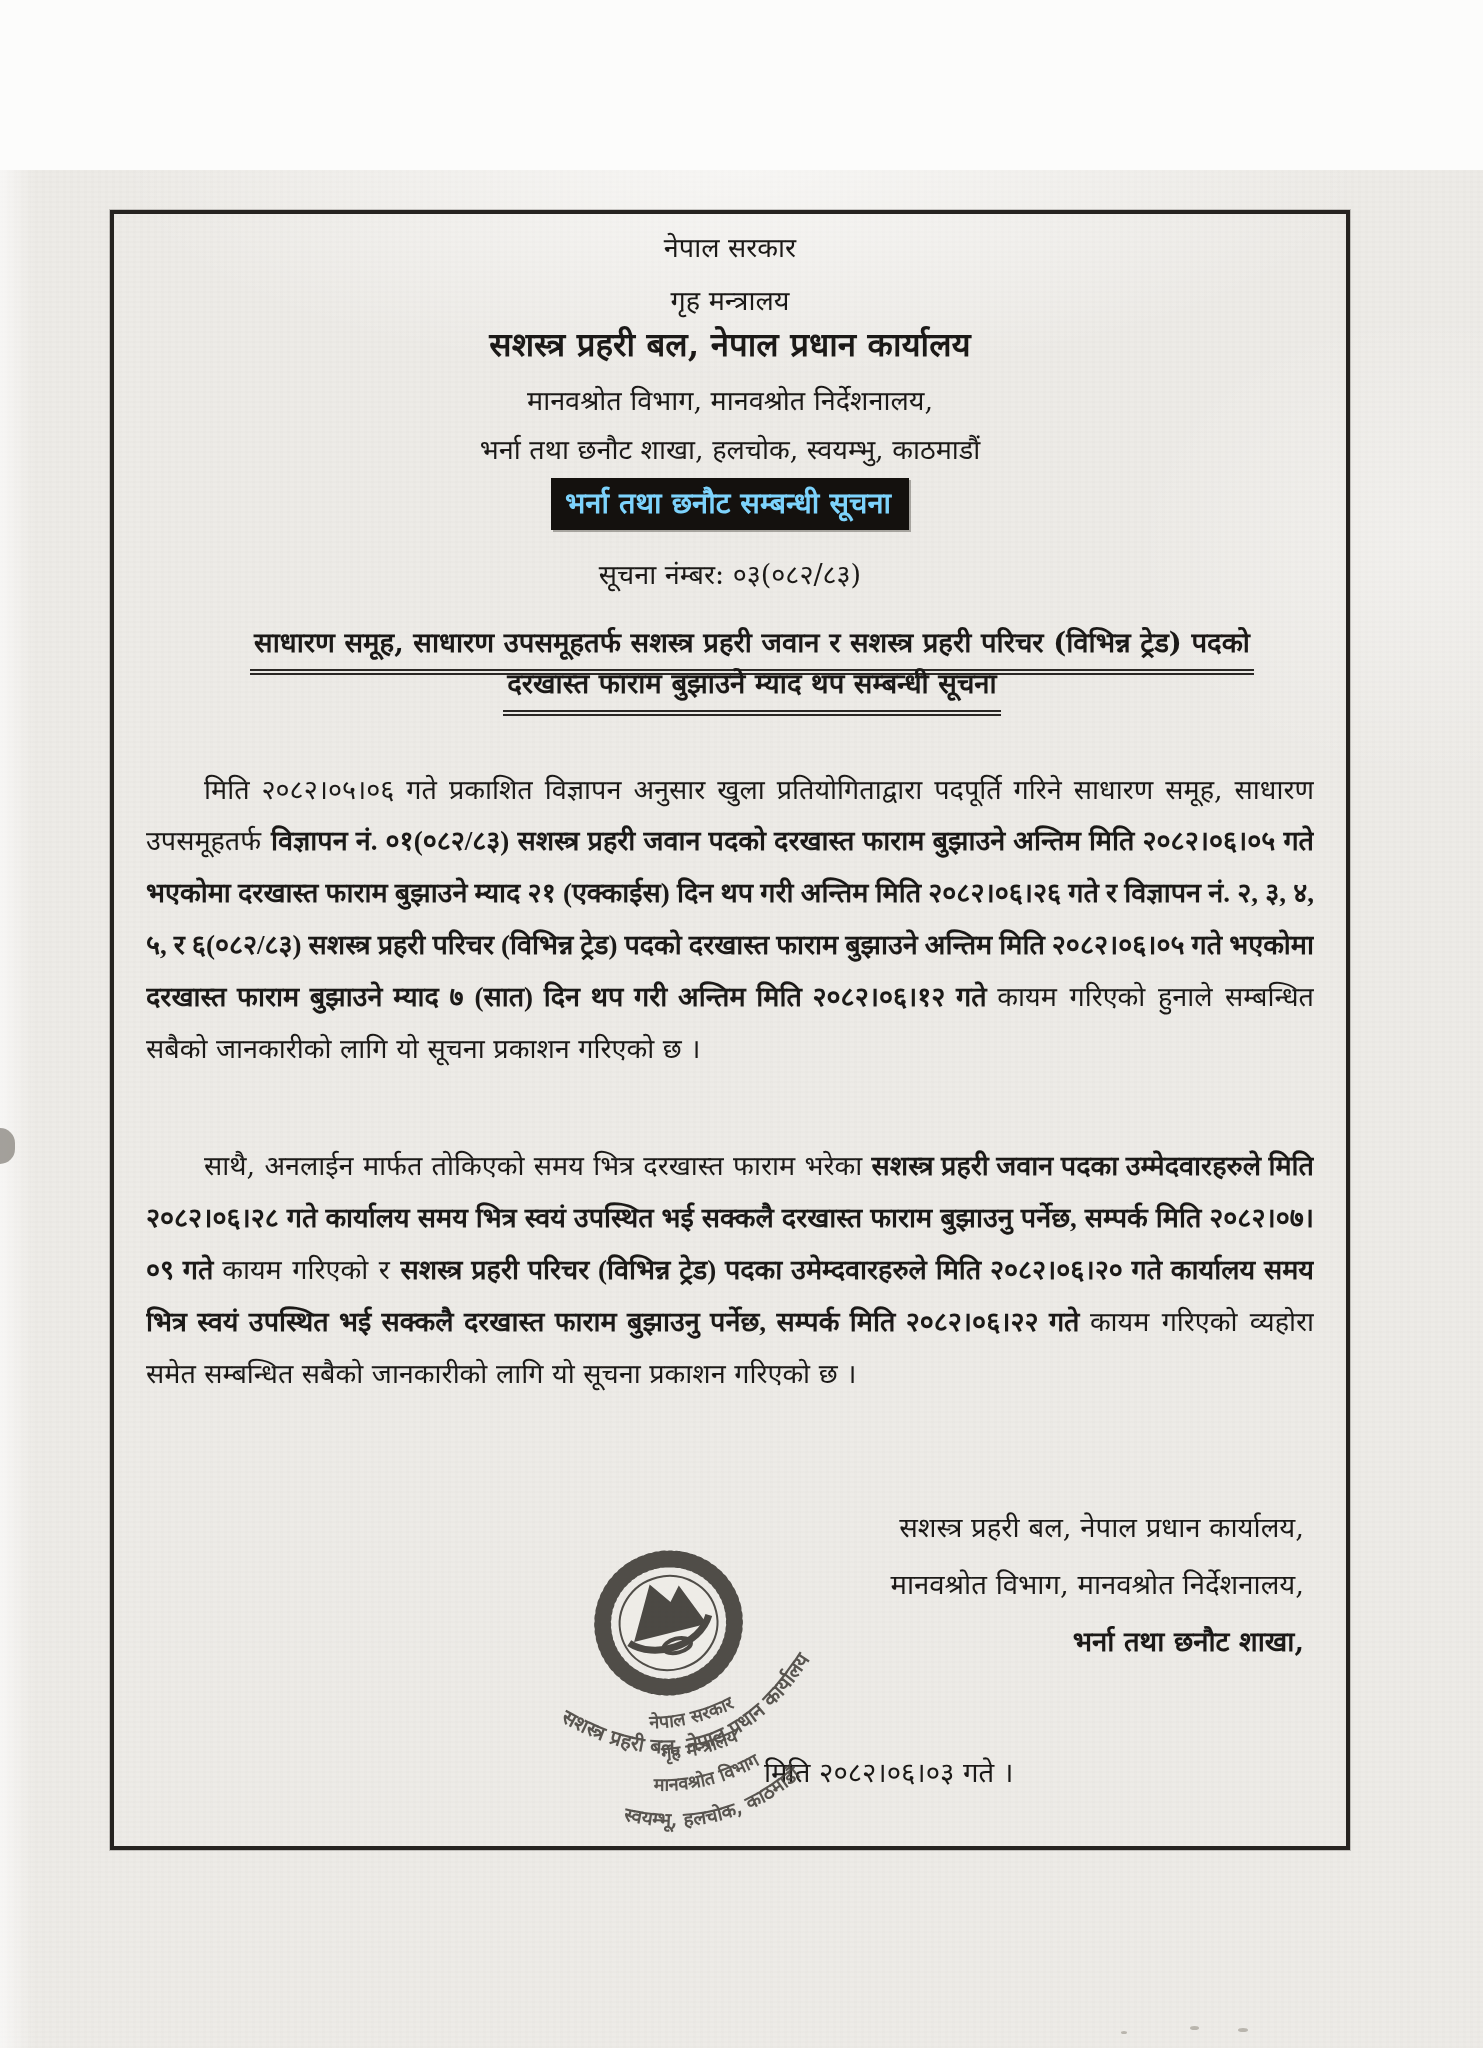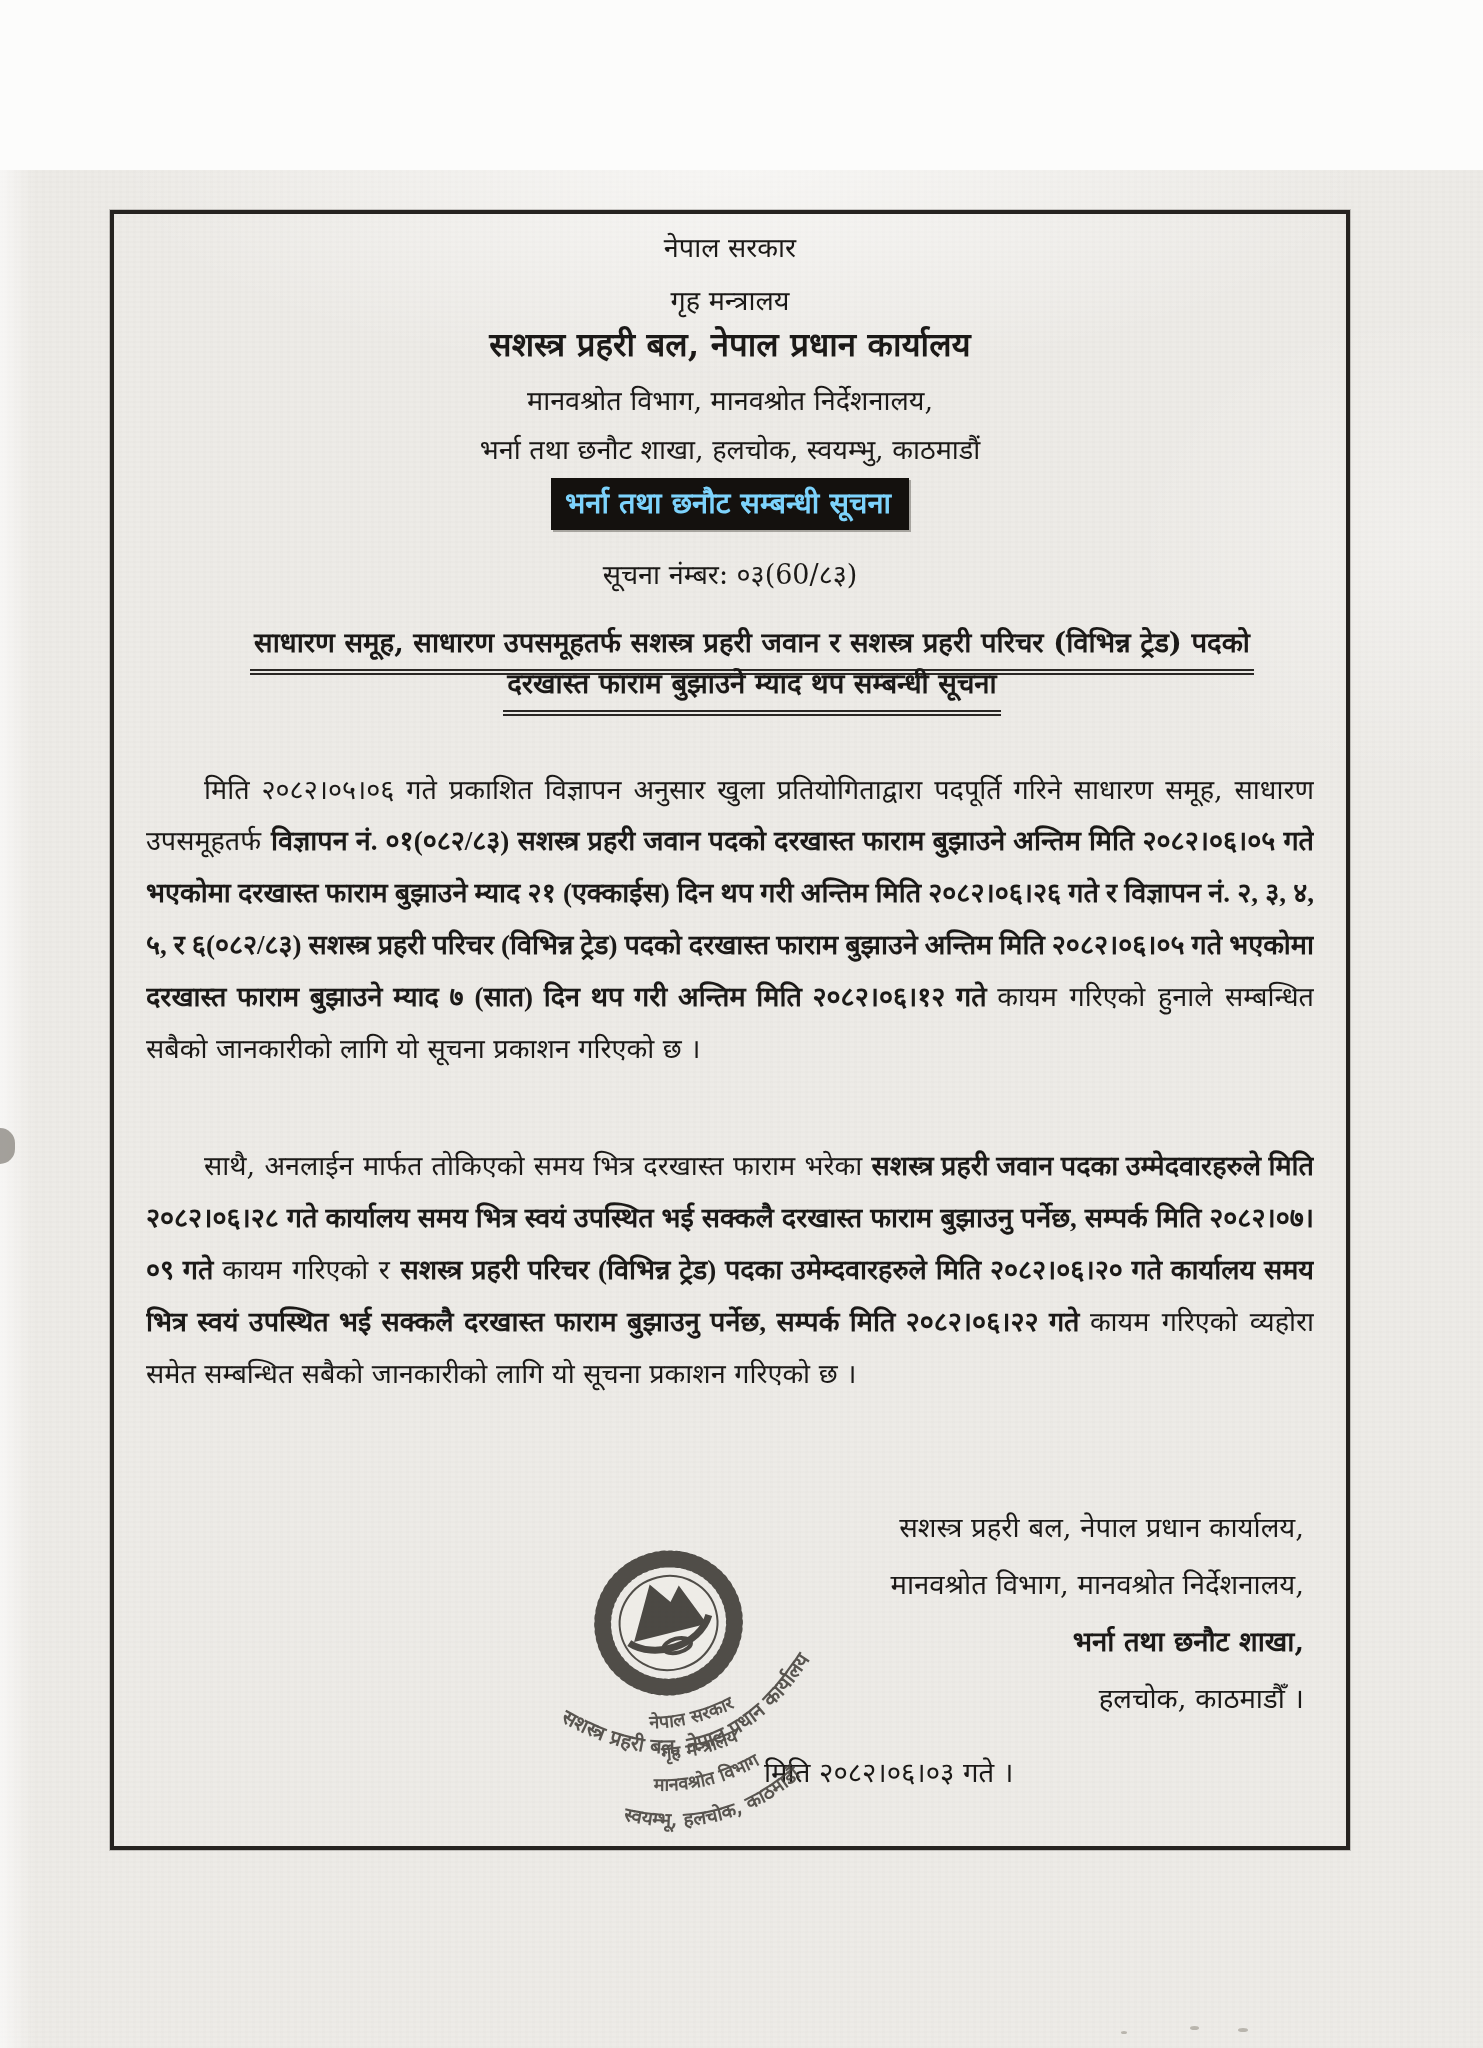--- a/index.html
+++ b/index.html
@@ -91,37 +91,36 @@
   <div class="abs center h-line" style="top:17px">नेपाल सरकार</div>
   <div class="abs center h-line" style="top:70px">गृह मन्त्रालय</div>
   <div class="abs center h-org" style="top:110px">सशस्त्र प्रहरी बल, नेपाल प्रधान कार्यालय</div>
   <div class="abs center h-line" style="top:170px">मानवश्रोत विभाग, मानवश्रोत निर्देशनालय,</div>
   <div class="abs center h-line" style="top:219px">भर्ना तथा छनौट शाखा, हलचोक, स्वयम्भु, काठमाडौं</div>
 
   <div class="abs banner-wrap" style="top:264px">
     <span class="banner">भर्ना तथा छनौट सम्बन्धी सूचना</span>
   </div>
 
-  <div class="abs center h-line" style="top:344px">सूचना नंम्बर: ०३(60/८३)</div>
+  <div class="abs center h-line" style="top:344px">सूचना नंम्बर: ०३(०८२/८३)</div>
 
   <div class="abs center subject" style="top:408px">
     <span class="u">साधारण समूह, साधारण उपसमूहतर्फ सशस्त्र प्रहरी जवान र सशस्त्र प्रहरी परिचर (विभिन्न ट्रेड) पदको</span>
   </div>
   <div class="abs center subject" style="top:449px">
     <span class="u">दरखास्त फाराम बुझाउने म्याद थप सम्बन्धी सूचना</span>
   </div>
 
   <div class="para" style="top:550px;height:360px"><span>मिति २०८२।०५।०६ गते प्रकाशित विज्ञापन अनुसार खुला प्रतियोगिताद्वारा पदपूर्ति गरिने साधारण समूह, साधारण उपसमूहतर्फ </span><b>विज्ञापन नं. ०१(०८२/८३) सशस्त्र प्रहरी जवान पदको दरखास्त फाराम बुझाउने अन्तिम मिति २०८२।०६।०५ गते भएकोमा दरखास्त फाराम बुझाउने म्याद २१ (एक्काईस) दिन थप गरी अन्तिम मिति २०८२।०६।२६ गते र विज्ञापन नं. २, ३, ४, ५, र ६(०८२/८३) सशस्त्र प्रहरी परिचर (विभिन्न ट्रेड) पदको दरखास्त फाराम बुझाउने अन्तिम मिति २०८२।०६।०५ गते भएकोमा दरखास्त फाराम बुझाउने म्याद ७ (सात) दिन थप गरी अन्तिम मिति २०८२।०६।१२ गते </b><span>कायम गरिएको हुनाले सम्बन्धित सबैको जानकारीको लागि यो सूचना प्रकाशन गरिएको छ ।</span></div>
   <div class="para" style="top:926px;height:312px"><span>साथै, अनलाईन मार्फत तोकिएको समय भित्र दरखास्त फाराम भरेका </span><b>सशस्त्र प्रहरी जवान पदका उम्मेदवारहरुले मिति २०८२।०६।२८ गते कार्यालय समय भित्र स्वयं उपस्थित भई सक्कलै दरखास्त फाराम बुझाउनु पर्नेछ, सम्पर्क मिति २०८२।०७।०९ गते </b><span>कायम गरिएको र </span><b>सशस्त्र प्रहरी परिचर (विभिन्न ट्रेड) पदका उमेम्दवारहरुले मिति २०८२।०६।२० गते कार्यालय समय भित्र स्वयं उपस्थित भई सक्कलै दरखास्त फाराम बुझाउनु पर्नेछ, सम्पर्क मिति २०८२।०६।२२ गते </b><span>कायम गरिएको व्यहोरा समेत सम्बन्धित सबैको जानकारीको लागि यो सूचना प्रकाशन गरिएको छ ।</span></div>
 
   <div class="sig-col" style="top:1285px;height:228px">
     <div class="line">सशस्त्र प्रहरी बल, नेपाल प्रधान कार्यालय,</div>
     <div class="line">मानवश्रोत विभाग, मानवश्रोत निर्देशनालय,</div>
     <div class="line bold">भर्ना तथा छनौट शाखा,</div>
-    <div class="line">हलचोक, काठमाडौँ ।</div>
   </div>
   <div class="sig-date" style="top:1530px">मिति २०८२।०६।०३ गते ।</div>
 
   <svg class="stamp" viewBox="0 0 330 305">
     <defs>
       <path id="arc1" d="M96,172 Q165,198 234,172"></path>
       <path id="arc2" d="M88,202 Q165,232 242,202"></path>
       <path id="arcO" d="M14,128 Q165,296 316,128"></path>
       <path id="arc3" d="M90,234 Q165,264 240,234"></path>
       <path id="arcB" d="M46,246 Q165,326 284,246"></path>

